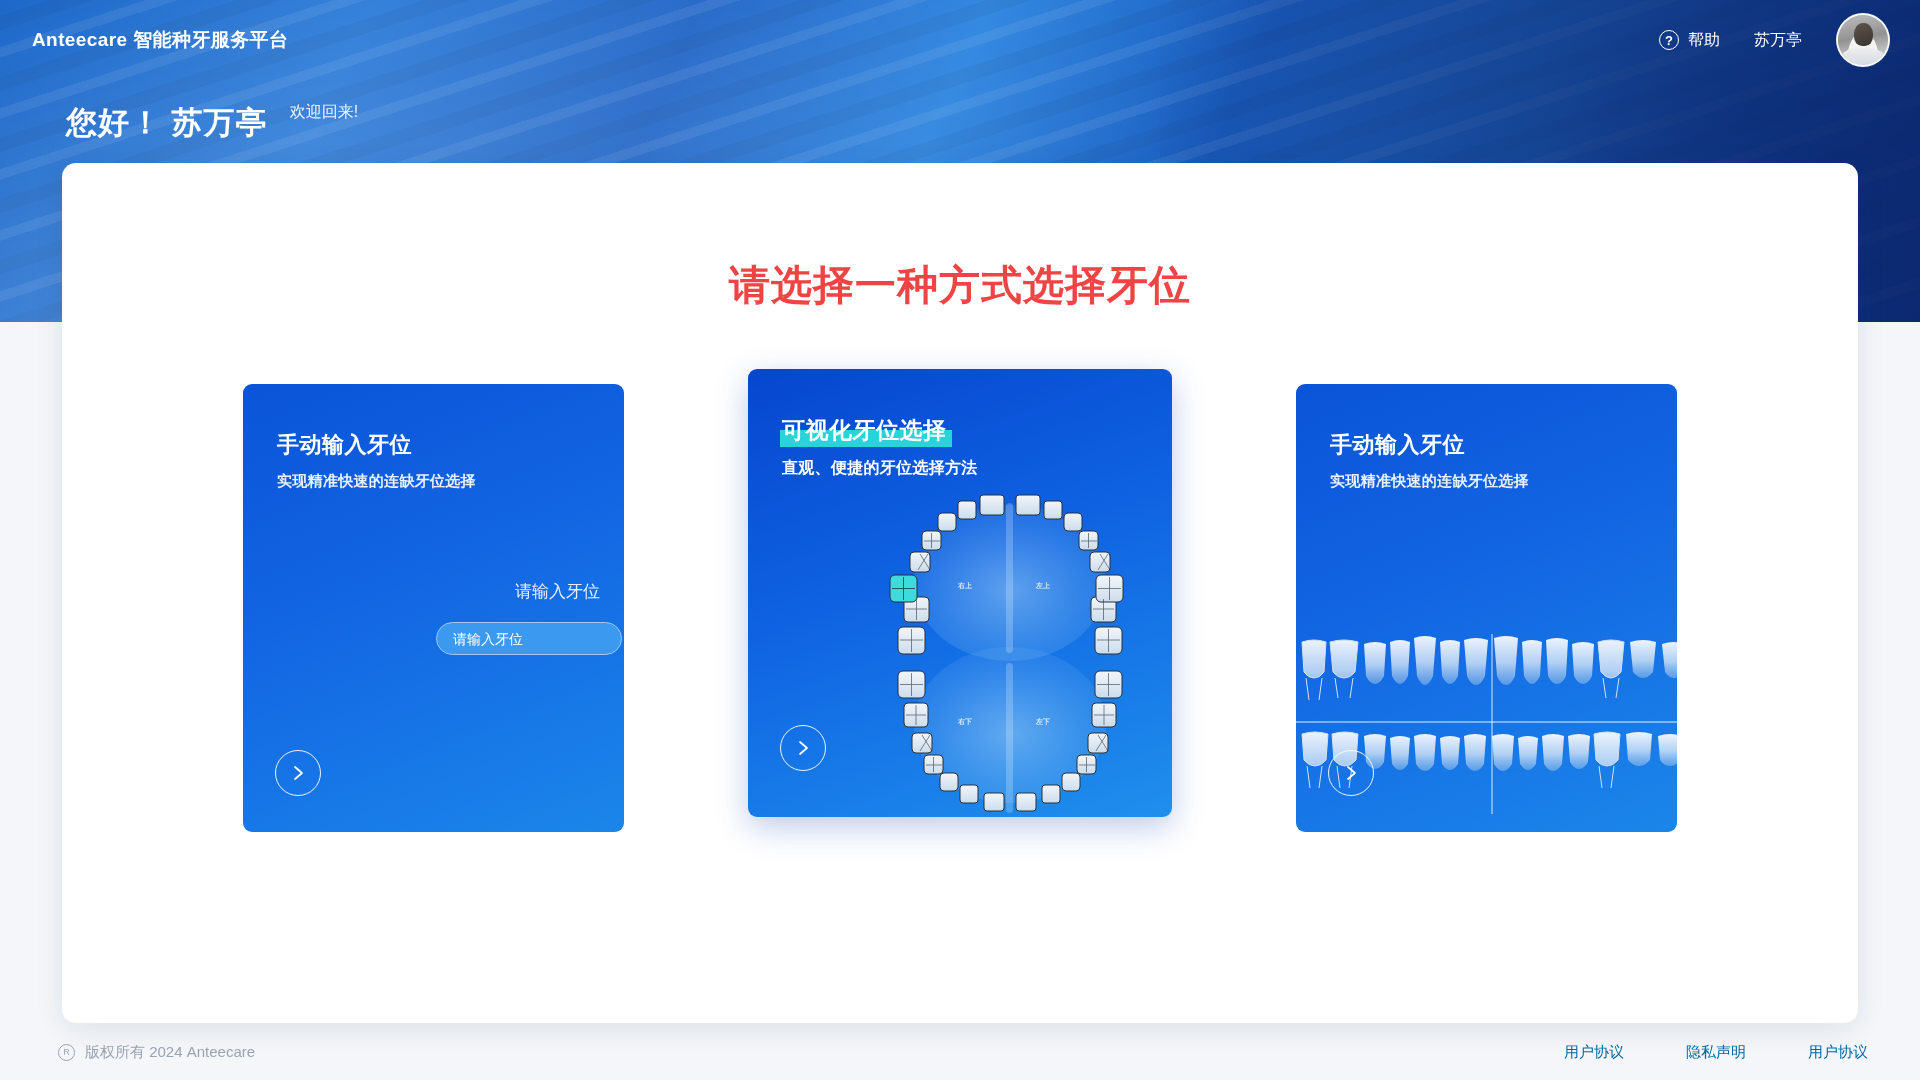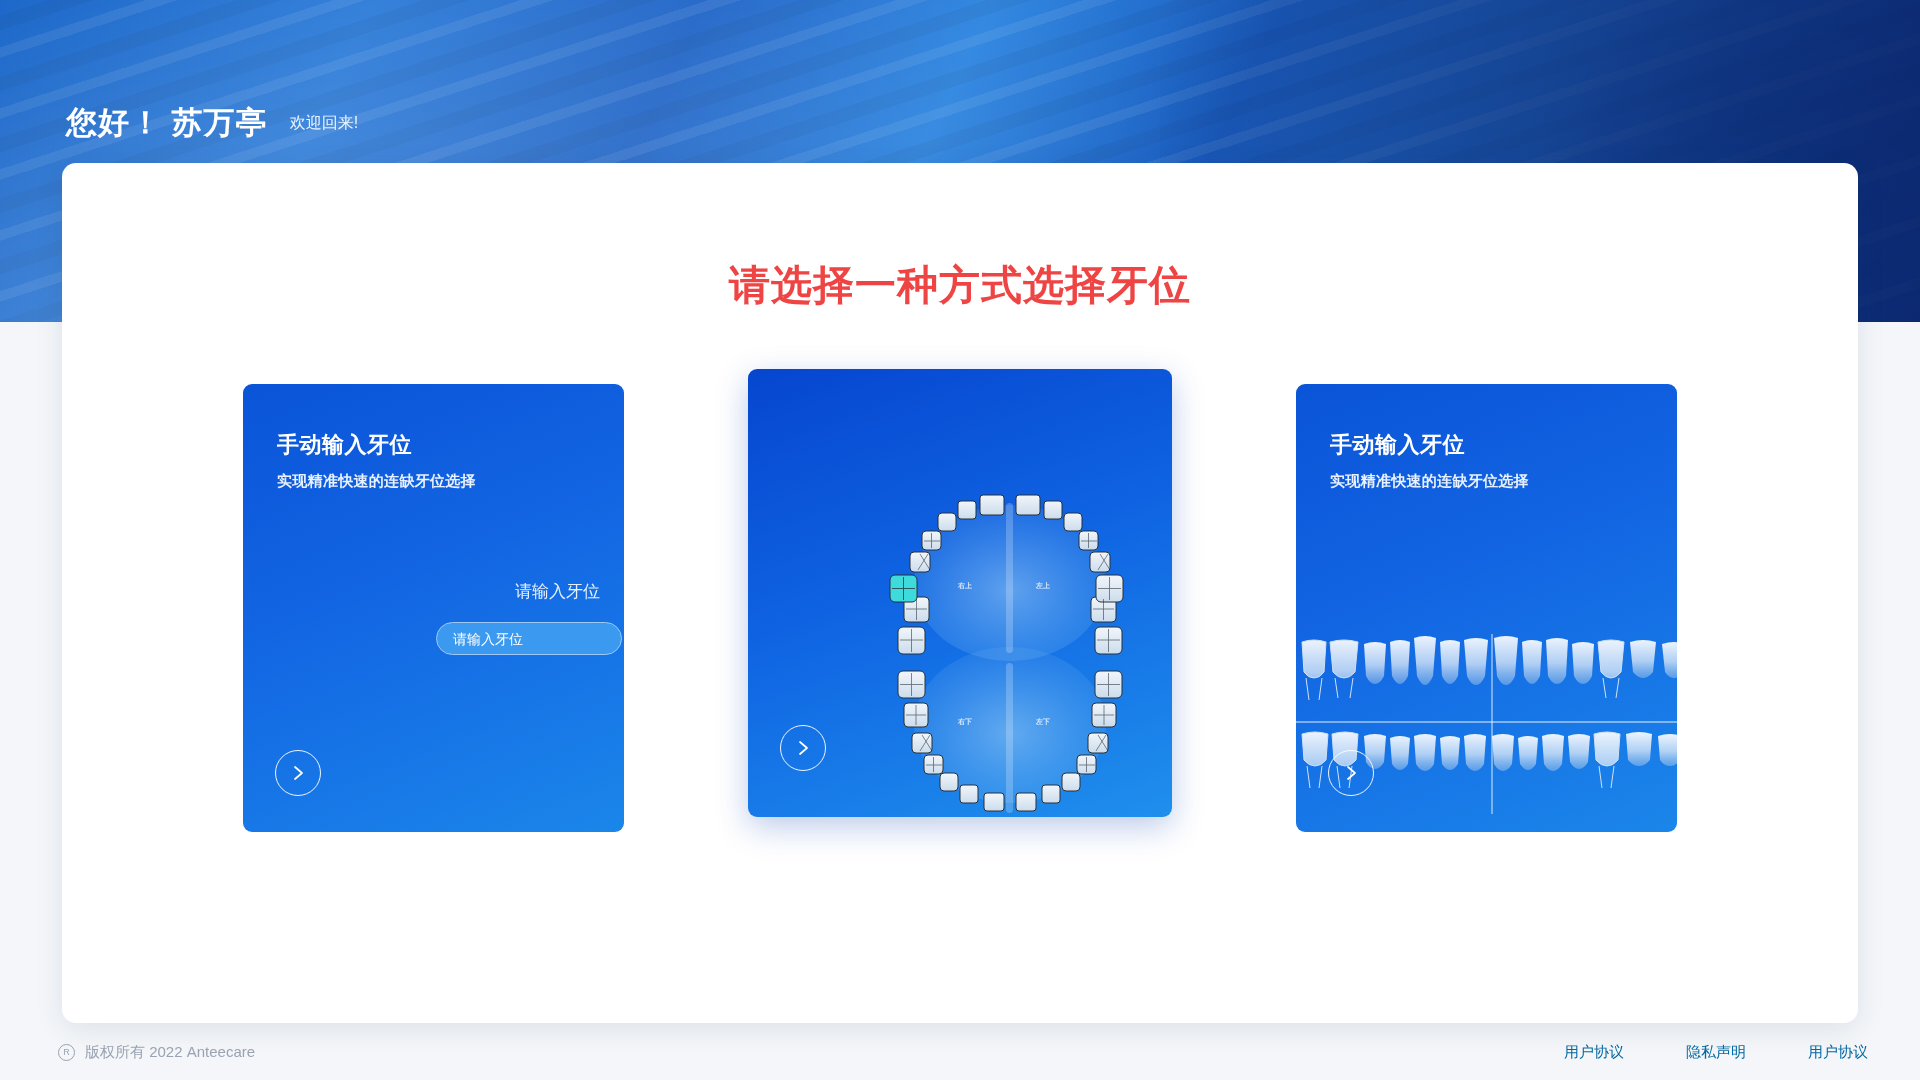--- a/index.html
+++ b/index.html
@@ -90,21 +90,21 @@
   }
   .avatar .shoulders {
     position: absolute; left: 8%; bottom: 0; width: 84%; height: 34%;
     border-radius: 46% 46% 0 0;
     background: linear-gradient(180deg, #eceef0, #d7dbe0);
   }
 
   
   .greeting {
     position: absolute; left: 66px; top: 102px; z-index: 6;
-    display: flex; align-items: center; gap: 22px;
+    display: flex; align-items: flex-start; gap: 22px;
   }
   .greet-main { color: #ffffff; font-size: 31px; font-weight: bold; letter-spacing: 1px; white-space: nowrap; }
   .greet-sub { color: #eaf2fe; font-size: 16px; white-space: nowrap; }
 
   
   .panel {
     position: absolute; left: 62px; top: 163px; width: 1796px; height: 860px;
     background: #ffffff; border-radius: 14px;
     box-shadow: 0 6px 28px rgba(20,45,90,0.10);
     z-index: 5; overflow: hidden;
@@ -207,20 +207,35 @@
 
 <div class="page">
 
   <div class="banner">
     <div class="stripes"></div>
     <div class="swoosh1"></div>
     <div class="swoosh2"></div>
     <div class="dark-right"></div>
   </div>
 
+  <div class="topbar">
+    <div class="brand">Anteecare 智能种牙服务平台</div>
+    <div class="topbar-right">
+      <div class="help-btn">
+        <span class="qmark">?</span>
+        <span>帮助</span>
+      </div>
+      <div class="user-name">苏万亭</div>
+      <div class="avatar">
+        <div class="face"></div>
+        <div class="shoulders"></div>
+        <div class="head"></div>
+      </div>
+    </div>
+  </div>
 
   <div class="greeting">
     <div class="greet-main">您好！ 苏万亭</div>
     <div class="greet-sub">欢迎回来!</div>
   </div>
 
   <div class="panel">
     <div class="panel-title">请选择一种方式选择牙位</div>
 
     <div class="cards">
@@ -233,20 +248,27 @@
         <div class="input-label">请输入牙位</div>
         <input class="tooth-input" type="text" placeholder="请输入牙位" style="">
         <div class="arrow-btn">
           <svg width="20" height="20" viewBox="0 0 20 20">
             <polyline points="7,4 14,10 7,16" fill="none" stroke="#ffffff" stroke-width="1.7" stroke-linecap="round" stroke-linejoin="round"></polyline>
           </svg>
         </div>
       </div>
 
       <div class="card center">
+        <div class="card-head">
+          <div class="card-title">
+            <span class="title-hl"></span>
+            <span>可视化牙位选择</span>
+          </div>
+          <div class="card-sub">直观、便捷的牙位选择方法</div>
+        </div>
 
         <div class="arch-wrap">
           <svg width="312" height="330" viewBox="0 0 312 330">
             <defs>
               <radialGradient id="gumU" cx="50%" cy="55%" r="62%">
                 <stop offset="0%" stop-color="#9fd0f7" stop-opacity="0.55"></stop>
                 <stop offset="100%" stop-color="#6fb3ef" stop-opacity="0.10"></stop>
               </radialGradient>
               <linearGradient id="toothG" x1="0" y1="0" x2="0" y2="1">
                 <stop offset="0%" stop-color="#f2f6fb"></stop>
@@ -409,21 +431,21 @@
           </svg>
         </div>
       </div>
 
     </div>
   </div>
 
   <div class="footer">
     <div class="copyright">
       <span class="rmark">R</span>
-      <span>版权所有 2022 Anteecare</span>
+      <span>版权所有 2024 Anteecare</span>
     </div>
     <div class="footer-links">
       <a>用户协议</a>
       <a>隐私声明</a>
       <a>用户协议</a>
     </div>
   </div>
 
 </div>
 

